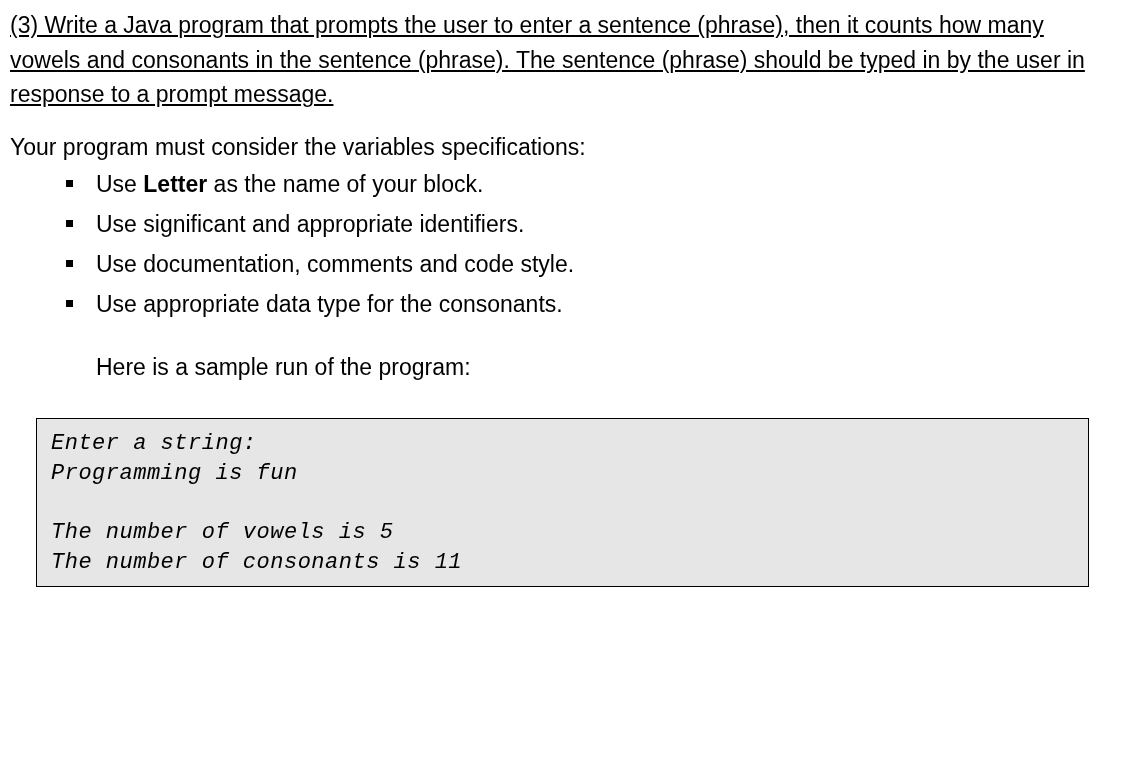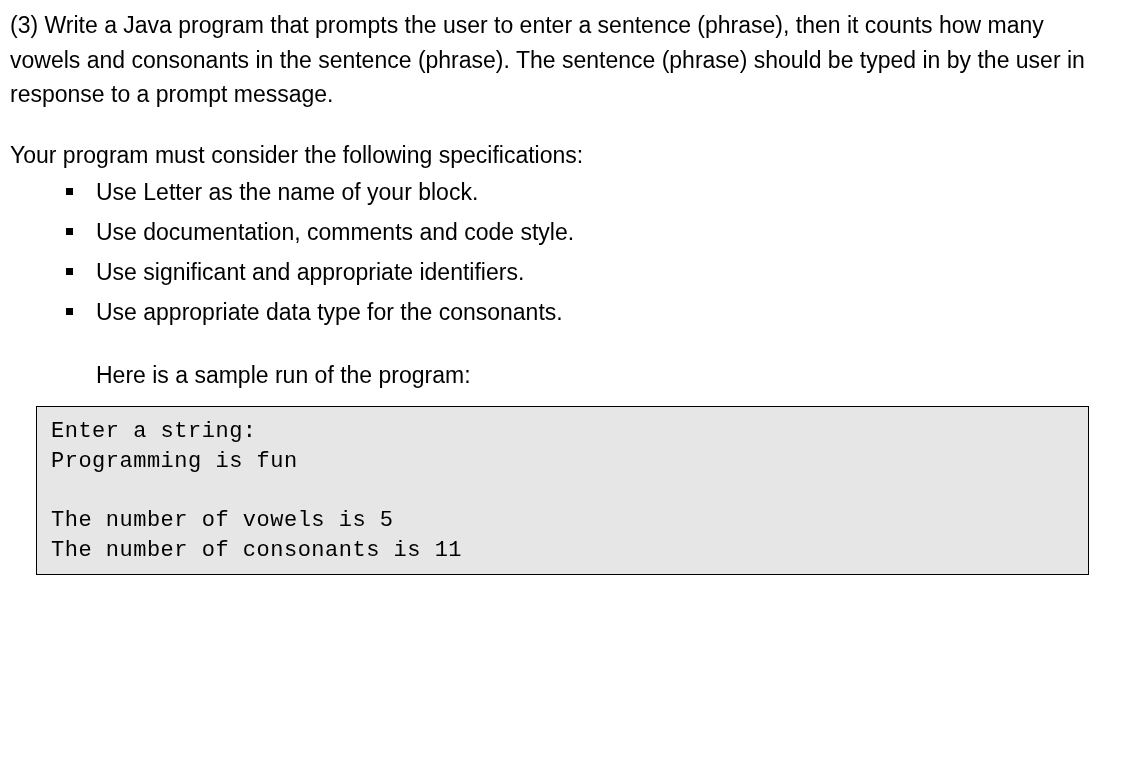--- a/index.html
+++ b/index.html
@@ -6,21 +6,21 @@
   body {
     width: 1125px;
     height: 779px;
     background: #ffffff;
     font-family: "Comic Sans MS", "Comic Sans", cursive, sans-serif;
     font-size: 23px;
     color: #000;
     padding: 8px 10px 0 10px;
     line-height: 1.5;
   }
-  .para { margin-bottom: 26px; }
+  .para { margin-bottom: 18px; text-decoration: underline; }
   .specs-intro { margin-bottom: 2px; }
   ul.specs {
     list-style: none;
     padding-left: 56px;
     margin-bottom: 26px;
   }
   ul.specs li {
     position: relative;
     padding-left: 30px;
     margin-bottom: 2px;
@@ -28,53 +28,54 @@
   }
   ul.specs li::before {
     content: "";
     position: absolute;
     left: 0;
     top: 14px;
     width: 7px;
     height: 7px;
     background: #000;
   }
-  .bold { font-weight: normal; }
+  .bold { font-weight: bold; }
   .sample-label {
     padding-left: 86px;
-    margin-bottom: 14px;
+    margin-bottom: 34px;
   }
   .code-box {
     margin: 0 26px 0 26px;
     background: #e6e6e6;
     border: 1px solid #000;
     padding: 10px 14px 8px 14px;
     font-family: "Courier New", Courier, monospace;
     font-size: 22px;
     line-height: 1.35;
     white-space: pre-wrap;
     letter-spacing: 0.5px;
+    font-style: italic;
   }
 </style>
 </head>
 <body>
 
 <div class="para">(3) Write a Java program that prompts the user to enter a sentence (phrase), then it counts how many vowels and consonants in the sentence (phrase). The sentence (phrase) should be typed in by the user in response to a prompt message.</div>
 
-<div class="specs-intro">Your program must consider the following specifications:</div>
+<div class="specs-intro">Your program must consider the variables specifications:</div>
 
 <ul class="specs">
   <li>
     <span>Use </span><span class="bold">Letter</span><span> as the name of your block.</span>
   </li>
   <li>
-    <span>Use documentation, comments and code style.</span>
+    <span>Use significant and appropriate identifiers.</span>
   </li>
   <li>
-    <span>Use significant and appropriate identifiers.</span>
+    <span>Use documentation, comments and code style.</span>
   </li>
   <li>
     <span>Use appropriate data type for the consonants.</span>
   </li>
 </ul>
 
 <div class="sample-label">Here is a sample run of the program:</div>
 
 <div class="code-box">Enter a string:
 Programming is fun

